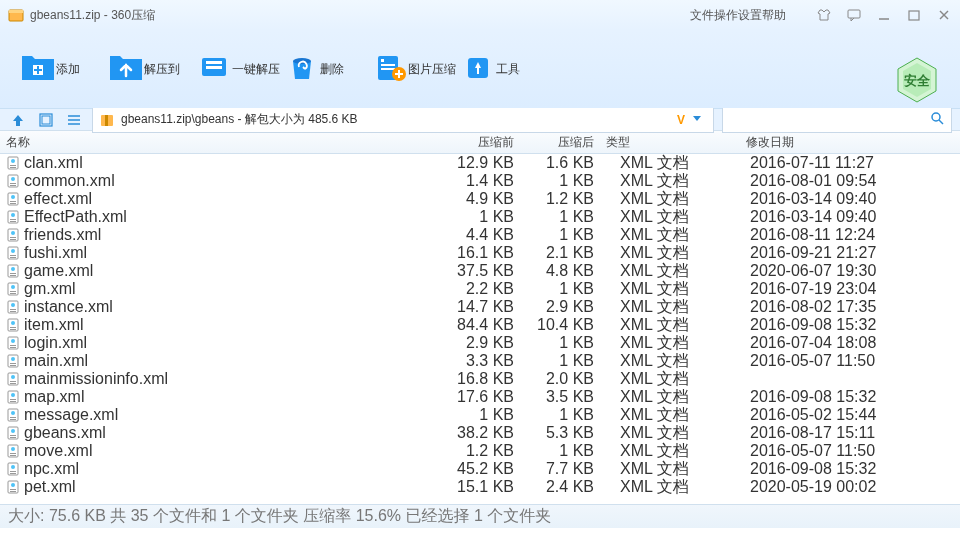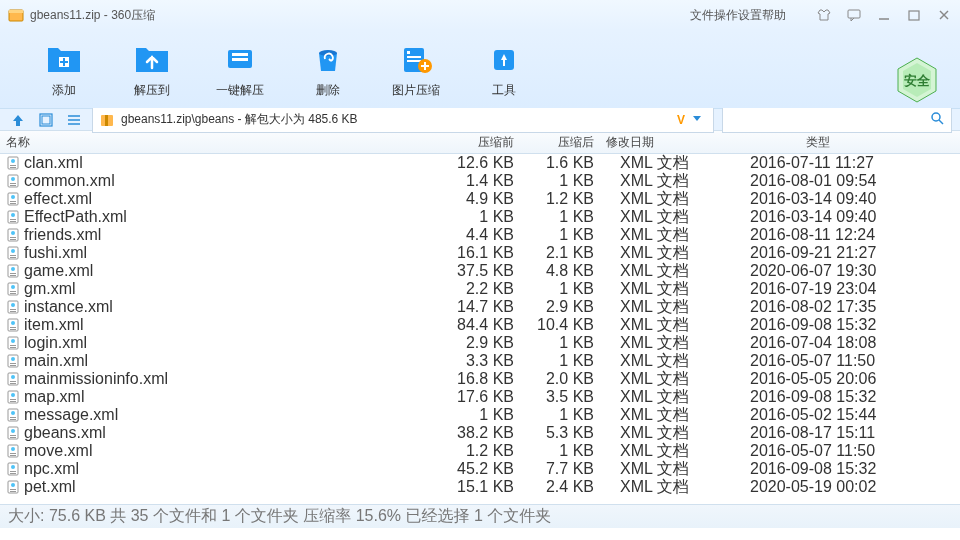--- a/index.html
+++ b/index.html
@@ -6,21 +6,21 @@
 body{width:960px;height:540px;overflow:hidden;background:#fff;font-size:12px;color:#333;}
 .titlebar{height:30px;background:linear-gradient(to bottom,#f0f8ff,#e6f2ff);display:flex;align-items:center;padding:0 8px;}
 .title-icon{width:16px;height:16px;margin-right:6px;}
 .title-text{flex:0 0 auto;color:#555;}
 .title-spacer{flex:1;}
 .menu-items{display:flex;margin-right:30px;}
 .menu-items span{color:#555;cursor:pointer;}
 .win-controls{display:flex;gap:14px;align-items:center;}
 .win-btn{width:16px;height:16px;display:flex;align-items:center;justify-content:center;cursor:pointer;color:#888;}
 .toolbar{height:78px;background:linear-gradient(to bottom,#e6f2ff,#dcedff);display:flex;align-items:center;padding:0 20px;position:relative;}
-.tool-item{display:flex;flex-direction:column;align-items:center;width:88px;cursor:pointer;}
+.tool-item{display:flex;flex-direction:row;align-items:center;width:88px;cursor:pointer;}
 .tool-icon{width:36px;height:36px;margin-bottom:6px;display:flex;align-items:center;justify-content:center;}
 .tool-label{font-size:12px;color:#333;}
 .safe-badge{position:absolute;right:18px;top:25px;width:50px;height:50px;}
 .pathbar{height:22px;background:#e6f2ff;display:flex;align-items:center;padding:0 8px;gap:8px;border-top:1px solid #c8e0f5;}
 .nav-btn{width:20px;height:20px;display:flex;align-items:center;justify-content:center;cursor:pointer;}
 .path-input{flex:1;height:26px;background:#fff;border:1px solid #c8d8e8;display:flex;align-items:center;padding:0 6px;}
 .path-input .zip-icon{width:16px;height:16px;margin-right:6px;}
 .path-input .path-text{flex:1;color:#333;}
 .path-v{color:#ff9900;font-weight:bold;margin:0 6px;}
 .path-drop{width:16px;height:16px;color:#2a8cd8;}
@@ -202,36 +202,36 @@
           <circle cx="7" cy="7" r="4" fill="none" stroke="#2a8cd8" stroke-width="1.5"></circle>
           <line x1="10" y1="10" x2="14" y2="14" stroke="#2a8cd8" stroke-width="1.5"></line>
         </svg></span>
   </div>
 </div>
 
 <div class="header-row">
   <div class="col col-name">名称</div>
   <div class="col col-before">压缩前</div>
   <div class="col col-after">压缩后</div>
+  <div class="col col-type">类型</div>
   <div class="col col-date">修改日期</div>
-  <div class="col col-type">类型</div>
 </div>
 
 <div class="file-list" id="file-list">
     <div class="file-row">
       <div class="file-name-cell">
         <span class="file-icon"><svg width="14" height="14">
             <rect x="2" y="1" width="10" height="12" rx="1" fill="#fff" stroke="#999"></rect>
             <circle cx="7" cy="5" r="2" fill="#4fc3f7"></circle>
             <rect x="4" y="9" width="6" height="1" fill="#999"></rect>
             <rect x="4" y="11" width="6" height="1" fill="#999"></rect>
           </svg></span>
         <span class="file-name-text">clan.xml</span>
       </div>
-      <div class="file-before">12.6 KB</div>
+      <div class="file-before">12.9 KB</div>
       <div class="file-after">1.6 KB</div>
       <div class="file-type">XML 文档</div>
       <div class="file-date">2016-07-11 11:27</div>
     </div>
     <div class="file-row">
       <div class="file-name-cell">
         <span class="file-icon"><svg width="14" height="14">
             <rect x="2" y="1" width="10" height="12" rx="1" fill="#fff" stroke="#999"></rect>
             <circle cx="7" cy="5" r="2" fill="#4fc3f7"></circle>
             <rect x="4" y="9" width="6" height="1" fill="#999"></rect>
@@ -400,21 +400,20 @@
             <rect x="2" y="1" width="10" height="12" rx="1" fill="#fff" stroke="#999"></rect>
             <circle cx="7" cy="5" r="2" fill="#4fc3f7"></circle>
             <rect x="4" y="9" width="6" height="1" fill="#999"></rect>
             <rect x="4" y="11" width="6" height="1" fill="#999"></rect>
           </svg></span>
         <span class="file-name-text">mainmissioninfo.xml</span>
       </div>
       <div class="file-before">16.8 KB</div>
       <div class="file-after">2.0 KB</div>
       <div class="file-type">XML 文档</div>
-      <div class="file-date">2016-05-05 20:06</div>
     </div>
     <div class="file-row">
       <div class="file-name-cell">
         <span class="file-icon"><svg width="14" height="14">
             <rect x="2" y="1" width="10" height="12" rx="1" fill="#fff" stroke="#999"></rect>
             <circle cx="7" cy="5" r="2" fill="#4fc3f7"></circle>
             <rect x="4" y="9" width="6" height="1" fill="#999"></rect>
             <rect x="4" y="11" width="6" height="1" fill="#999"></rect>
           </svg></span>
         <span class="file-name-text">map.xml</span>

